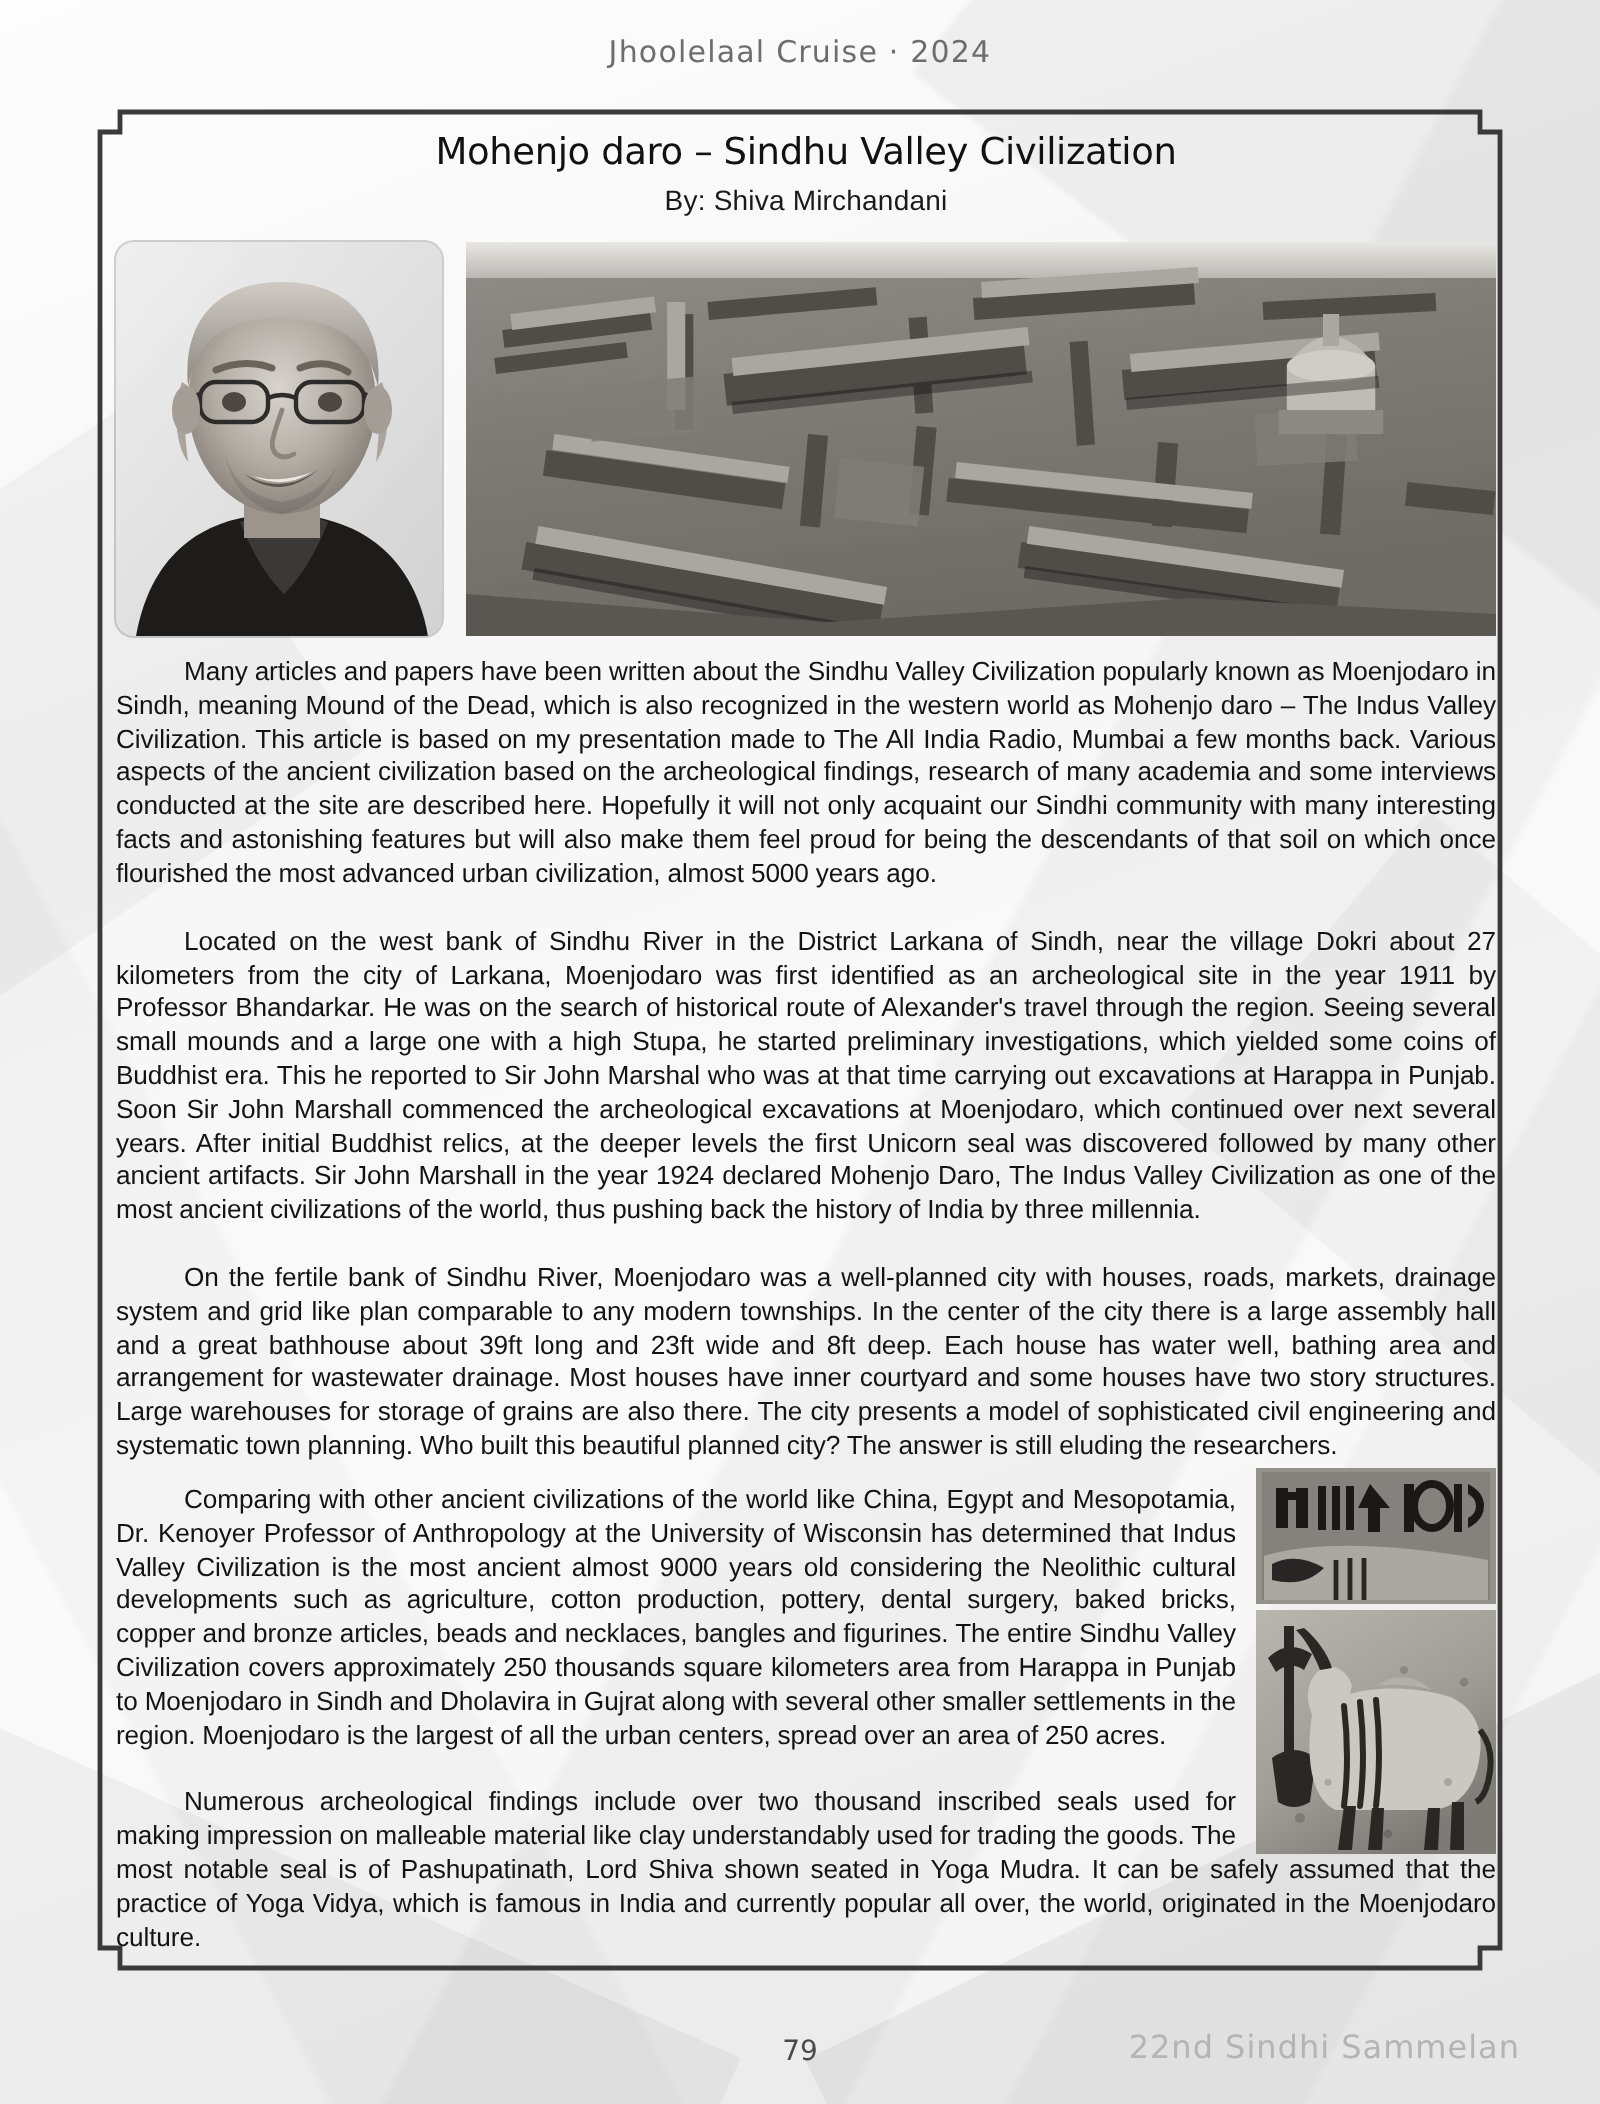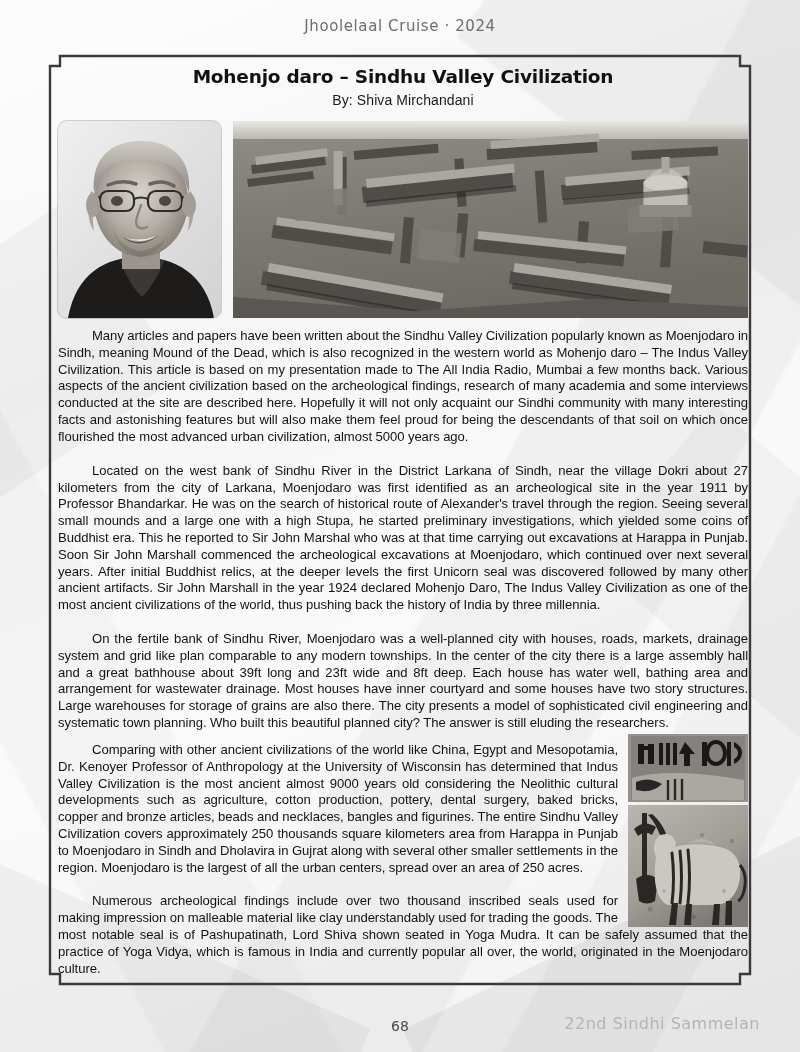--- a/index.html
+++ b/index.html
@@ -73,21 +73,21 @@
     position: absolute;
     left: 58px; top: 58px;
     width: 690px; height: 930px;
     z-index: 5;
   }
 
   h1.article-title {
     text-align: center;
     font-family: "DejaVu Sans", sans-serif;
     font-size: 18.5px;
-    font-weight: bold;
+    font-weight: normal;
     letter-spacing: -0.2px;
     color: #111;
     margin-top: 8px;
   }
   .byline {
     text-align: center;
     font-size: 14px;
     color: #1a1a1a;
     margin-top: 5px;
     letter-spacing: 0.1px;
@@ -390,14 +390,14 @@
         </g>
       </svg>
     </div>
 
     <p class="body">Comparing with other ancient civilizations of the world like China, Egypt and Mesopotamia, Dr. Kenoyer Professor of Anthropology at the University of Wisconsin has determined that Indus Valley Civilization is the most ancient almost 9000 years old considering the Neolithic cultural developments such as agriculture, cotton production, pottery, dental surgery, baked bricks, copper and bronze articles, beads and necklaces, bangles and figurines. The entire Sindhu Valley Civilization covers approximately 250 thousands square kilometers area from Harappa in Punjab to Moenjodaro in Sindh and Dholavira in Gujrat along with several other smaller settlements in the region.  Moenjodaro is the largest of all the urban centers, spread over an area of 250 acres.</p>
     <p class="body">Numerous archeological findings include over two thousand inscribed seals used for making impression on malleable material like clay understandably used for trading the goods.  The most notable seal is of Pashupatinath, Lord Shiva shown seated in Yoga Mudra.  It can be safely assumed that the practice of Yoga Vidya, which is famous in India and currently popular all over, the world, originated in the Moenjodaro culture.</p>
   </div>
 
 </div>
 
-<div class="page-number">68</div>
+<div class="page-number">79</div>
 <div class="foot-right">22nd Sindhi Sammelan</div>
 
 </body></html>

